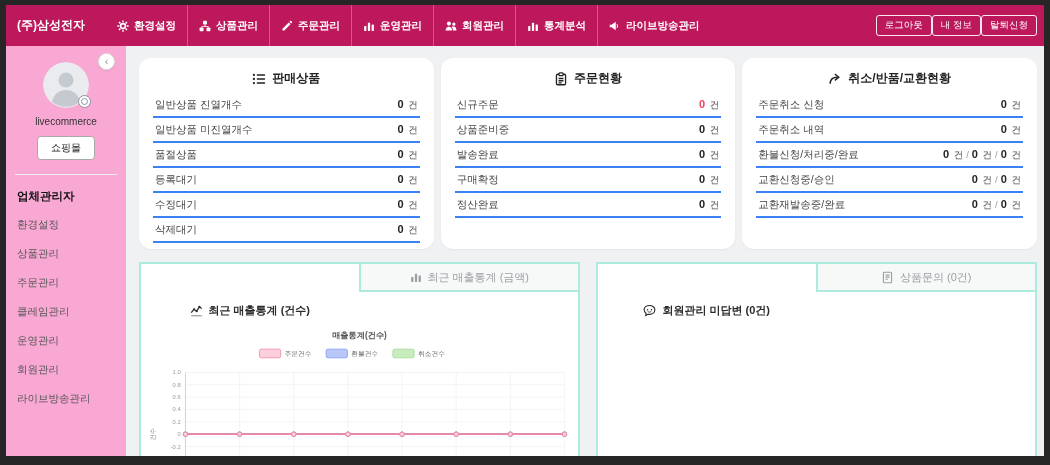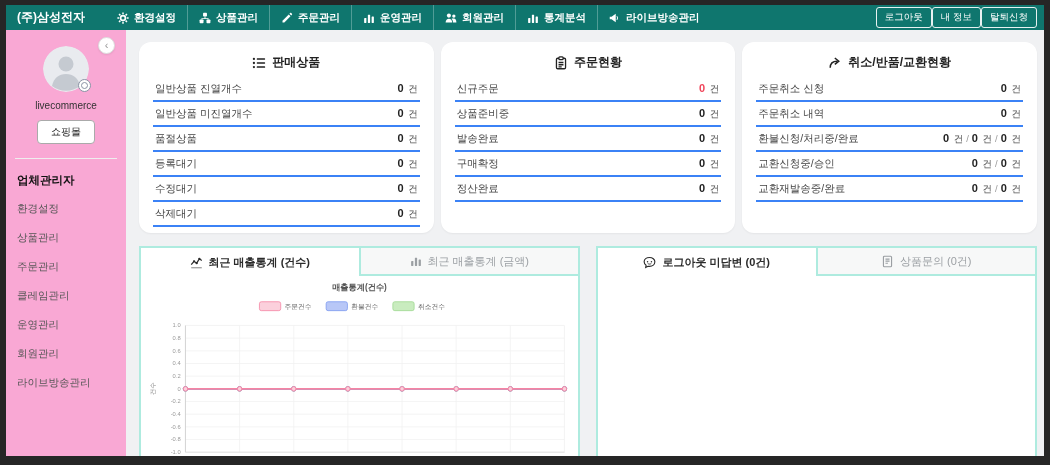--- a/index.html
+++ b/index.html
@@ -1,21 +1,21 @@
 <!DOCTYPE html>
 <html><head>
 <meta charset="utf-8">
 <style>
   * { margin:0; box-sizing:border-box; }
   body { margin:0; font-family:"Liberation Sans","DejaVu Sans",sans-serif; }
   .frame { width:1050px; height:465px; background:#262626; padding:5px 6px 9px 6px; }
   .app { width:100%; height:100%; background:#fff; display:flex; flex-direction:column; overflow:hidden; }
 
   
-  .topbar { height:25px; background:#0f766e; display:flex; align-items:stretch; flex-shrink:0; color:#fff; }
+  .topbar { height:41px; background:#be185d; display:flex; align-items:stretch; flex-shrink:0; color:#fff; }
   .brand { font-size:12px; font-weight:bold; padding-left:11px; width:100px; flex-shrink:0; display:flex; align-items:center; }
   .topmenu { display:flex; align-items:stretch; }
   .top-item { display:flex; align-items:center; gap:5px; padding:0 11px; font-size:10.5px; font-weight:bold; cursor:pointer; white-space:nowrap; }
   .top-item + .top-item { border-left:1px solid rgba(255,255,255,.28); }
   .icon { display:inline-flex; }
   .icon svg { display:block; }
   .topactions { margin-left:auto; display:flex; padding-right:7px; align-items:center; }
   .top-action-btn { background:transparent; border:1px solid rgba(255,255,255,.9); color:#fff; font-size:9.5px; padding:3px 8px; border-radius:3px; cursor:pointer; font-family:inherit; white-space:nowrap; }
 
   
@@ -43,21 +43,21 @@
   .card-row .num.red { color:#f0455a; }
   .card-row .unit { font-size:9.5px; color:#555; margin-left:2px; }
   .card-row .sep { color:#999; margin:0 3px; font-size:9.5px; }
   .vals { white-space:nowrap; }
 
   
   .panels { display:grid; grid-template-columns:1fr 1fr; gap:16px; margin-top:13px; height:228px; }
   .panel { border:2px solid #aeebdf; background:#fff; display:flex; flex-direction:column; }
   .tabs { display:flex; flex-shrink:0; }
   .tab { flex:1; height:28px; display:flex; align-items:center; justify-content:center; gap:6px; font-size:11px; cursor:pointer; border:none; font-family:inherit; padding:0; }
-  .tab.active { background:#fff; color:#2b2b2b; font-weight:bold; }
+  .tab.active { background:#fff; color:#2b2b2b; font-weight:bold;margin-top:32px; }
   .tab.inactive { background:#f7f8f8; color:#9b9fa3; border-bottom:2px solid #aeebdf; border-left:2px solid #aeebdf; }
   .panel-body { flex:1; min-height:0; }
   #chart { width:100%; height:100%; display:block; }
   svg text { font-family:inherit; }
 </style>
 </head>
 <body>
 
 <div class="frame">
   <div class="app">
@@ -391,21 +391,21 @@
                   <span class="icon">
                     <svg width="13" height="13" viewBox="0 0 16 16" fill="none" stroke="currentColor" stroke-width="1.4">
                       <path d="M8 1.8c-3.7 0-6.6 2.4-6.6 5.4 0 1.7.9 3.2 2.4 4.2l-.5 2.6 2.9-1.4c.6.1 1.2.2 1.8.2 3.7 0 6.6-2.4 6.6-5.6S11.7 1.8 8 1.8z"></path>
                       <g fill="currentColor" stroke="none">
                         <circle cx="5.6" cy="7" r=".9"></circle>
                         <circle cx="10.4" cy="7" r=".9"></circle>
                       </g>
                       <path d="M5.8 9.2c1.3 1 3.1 1 4.4 0" stroke-width="1.1"></path>
                     </svg>
                   </span>
-                  <span>로그아웃 미답변 (0건)</span>
+                  <span>회원관리 미답변 (0건)</span>
                 </button>
                 <button class="tab inactive">
                   <span class="icon">
                     <svg width="13" height="13" viewBox="0 0 16 16" fill="none" stroke="currentColor" stroke-width="1.4">
                       <rect x="3" y="1.5" width="10" height="13" rx="1.2"></rect>
                       <path d="M5.5 5h5M5.5 7.6h5M5.5 10.2h3"></path>
                     </svg>
                   </span>
                   <span>상품문의 (0건)</span>
                 </button>

